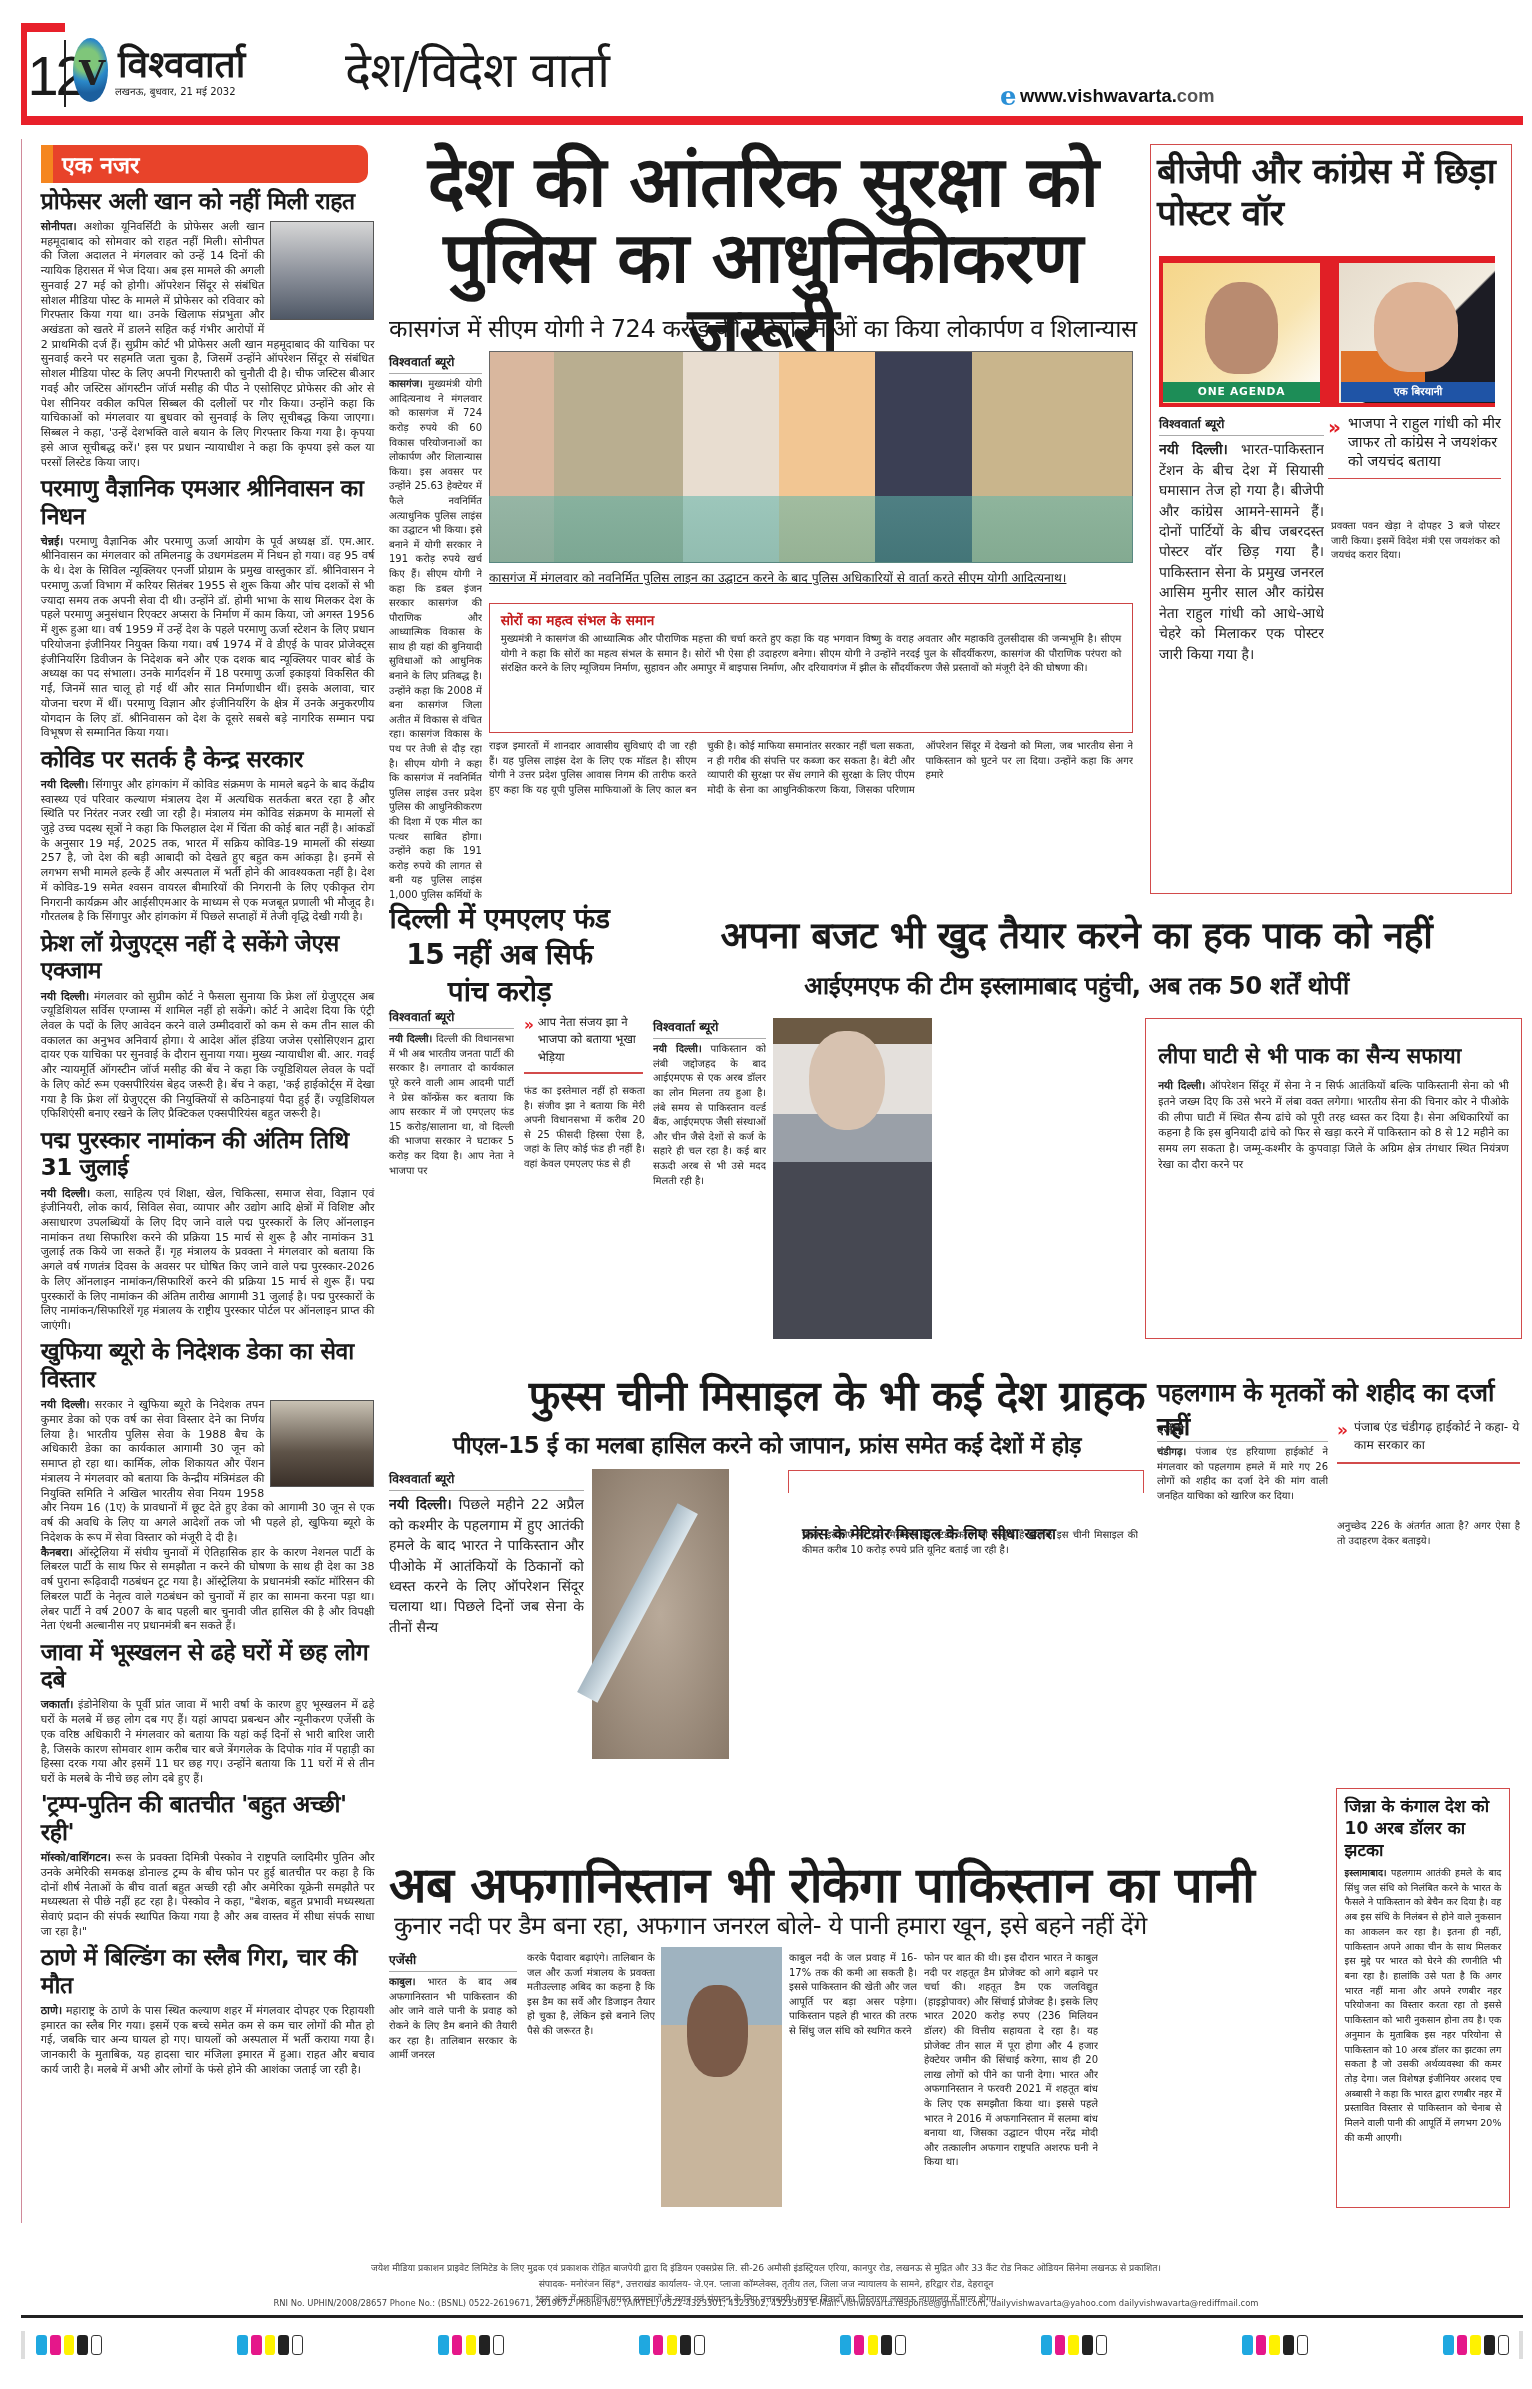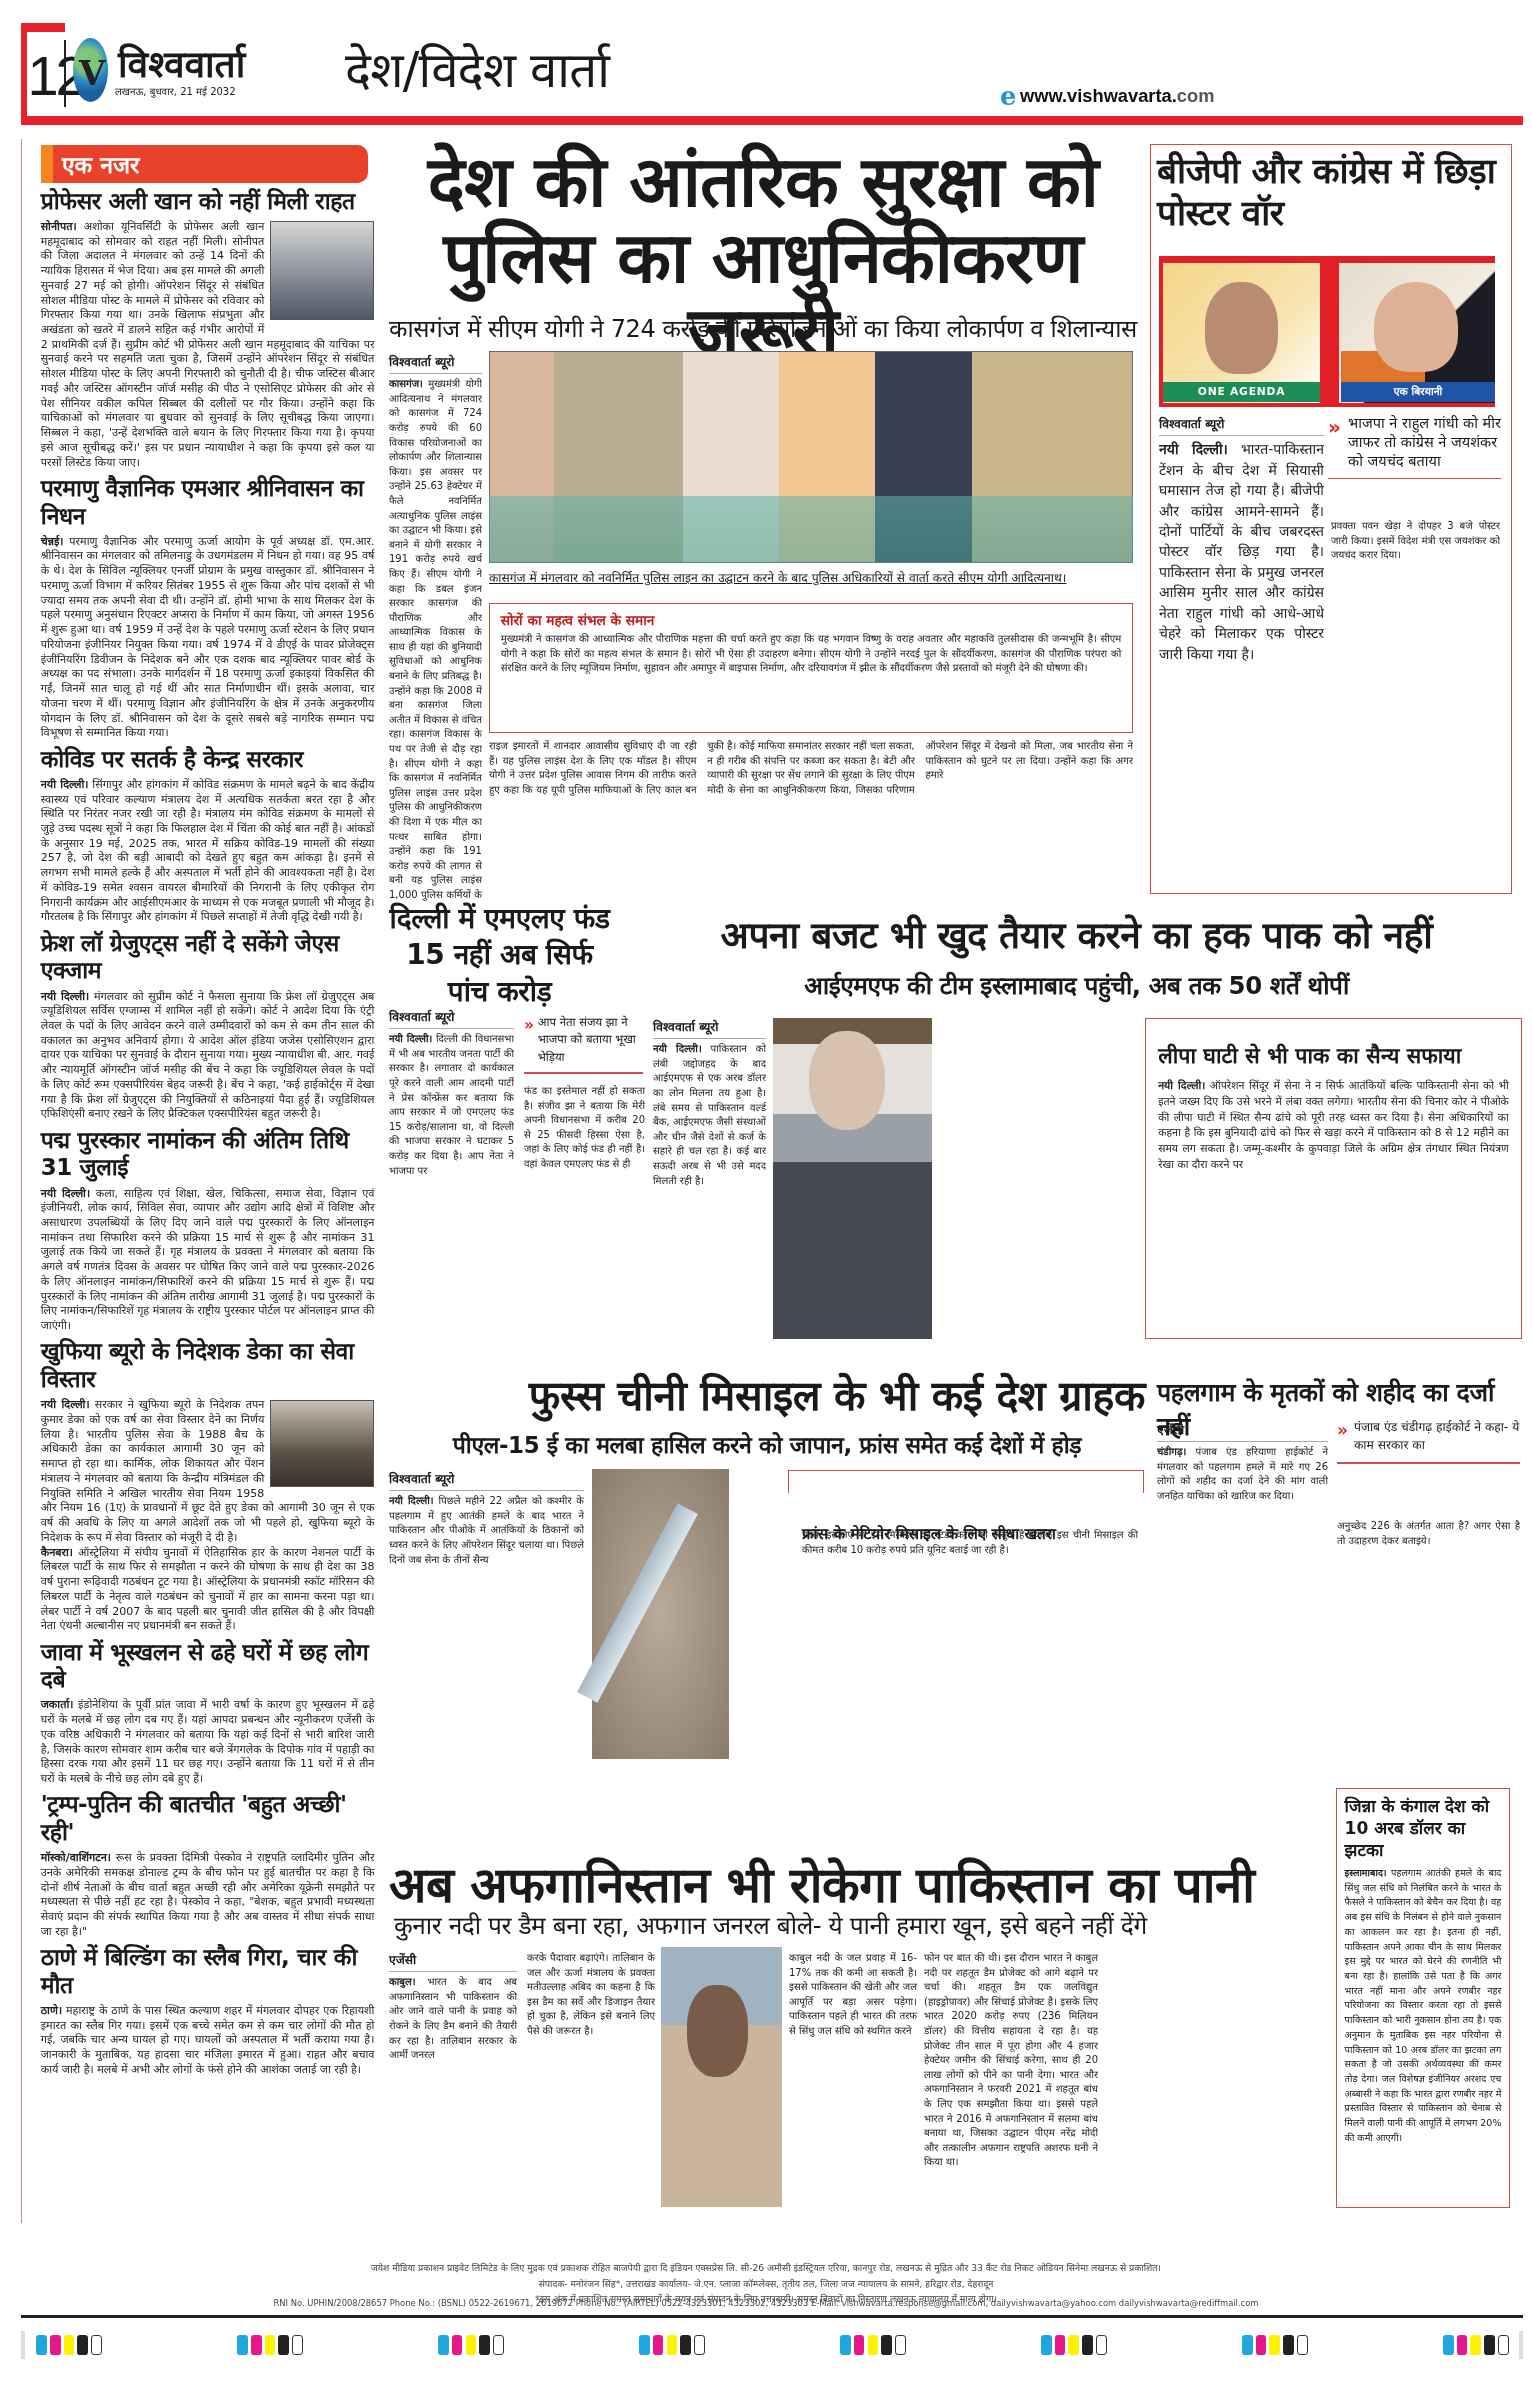--- a/index.html
+++ b/index.html
@@ -226,21 +226,21 @@
 <div class="abs imf-face"></div>
 <div class="abs lipa-box">
   <h3>लीपा घाटी से भी पाक का सैन्य सफाया</h3>
   <p class="col-text" style="font-size:10.7px;"><b>नयी दिल्ली।</b> <span>ऑपरेशन सिंदूर में सेना ने न सिर्फ आतंकियों बल्कि पाकिस्तानी सेना को भी इतने जख्म दिए कि उसे भरने में लंबा वक्त लगेगा। भारतीय सेना की चिनार कोर ने पीओके की लीपा घाटी में स्थित सैन्य ढांचे को पूरी तरह ध्वस्त कर दिया है। सेना अधिकारियों का कहना है कि इस बुनियादी ढांचे को फिर से खड़ा करने में पाकिस्तान को 8 से 12 महीने का समय लग सकता है। जम्मू-कश्मीर के कुपवाड़ा जिले के अग्रिम क्षेत्र तंगधार स्थित नियंत्रण रेखा का दौरा करने पर</span></p>
 </div>
 
 <div class="abs missile-head">फुस्स चीनी मिसाइल के भी कई देश ग्राहक</div>
 <div class="abs missile-sub">पीएल-15 ई का मलबा हासिल करने को जापान, फ्रांस समेत कई देशों में होड़</div>
 <div class="abs" style="left:389px;top:1470px;width:195px;">
   <div class="byline">विश्ववार्ता ब्यूरो</div>
-  <p class="col-text" style="font-size:10px;height:305px;overflow:hidden;"><b>नयी दिल्ली।</b> <span>पिछले महीने 22 अप्रैल को कश्मीर के पहलगाम में हुए आतंकी हमले के बाद भारत ने पाकिस्तान और पीओके में आतंकियों के ठिकानों को ध्वस्त करने के लिए ऑपरेशन सिंदूर चलाया था। पिछले दिनों जब सेना के तीनों सैन्य</span></p>
+  <p class="col-text" style="font-size:14px;height:305px;overflow:hidden;"><b>नयी दिल्ली।</b> <span>पिछले महीने 22 अप्रैल को कश्मीर के पहलगाम में हुए आतंकी हमले के बाद भारत ने पाकिस्तान और पीओके में आतंकियों के ठिकानों को ध्वस्त करने के लिए ऑपरेशन सिंदूर चलाया था। पिछले दिनों जब सेना के तीनों सैन्य</span></p>
 </div>
 <div class="abs missile-photo"></div>
 <div class="abs missile-obj"></div>
 <div class="abs rafale-box"></div>
 <div class="abs rafale-h">फ्रांस के मेटियोर मिसाइल के लिए सीधा खतरा</div>
 <div class="abs" style="left:802px;top:1528px;width:336px;height:229px;overflow:hidden;">
   <p class="col-text" style="font-size:10px;">फ्रांस, इसलिए भी इस मिसाइल की स्टडी करने को उत्सुक है क्योंकि इस चीनी मिसाइल की कीमत करीब 10 करोड़ रुपये प्रति यूनिट बताई जा रही है।</p>
 </div>
 
 <div class="abs pahal-head">पहलगाम के मृतकों को शहीद का दर्जा नहीं</div>

